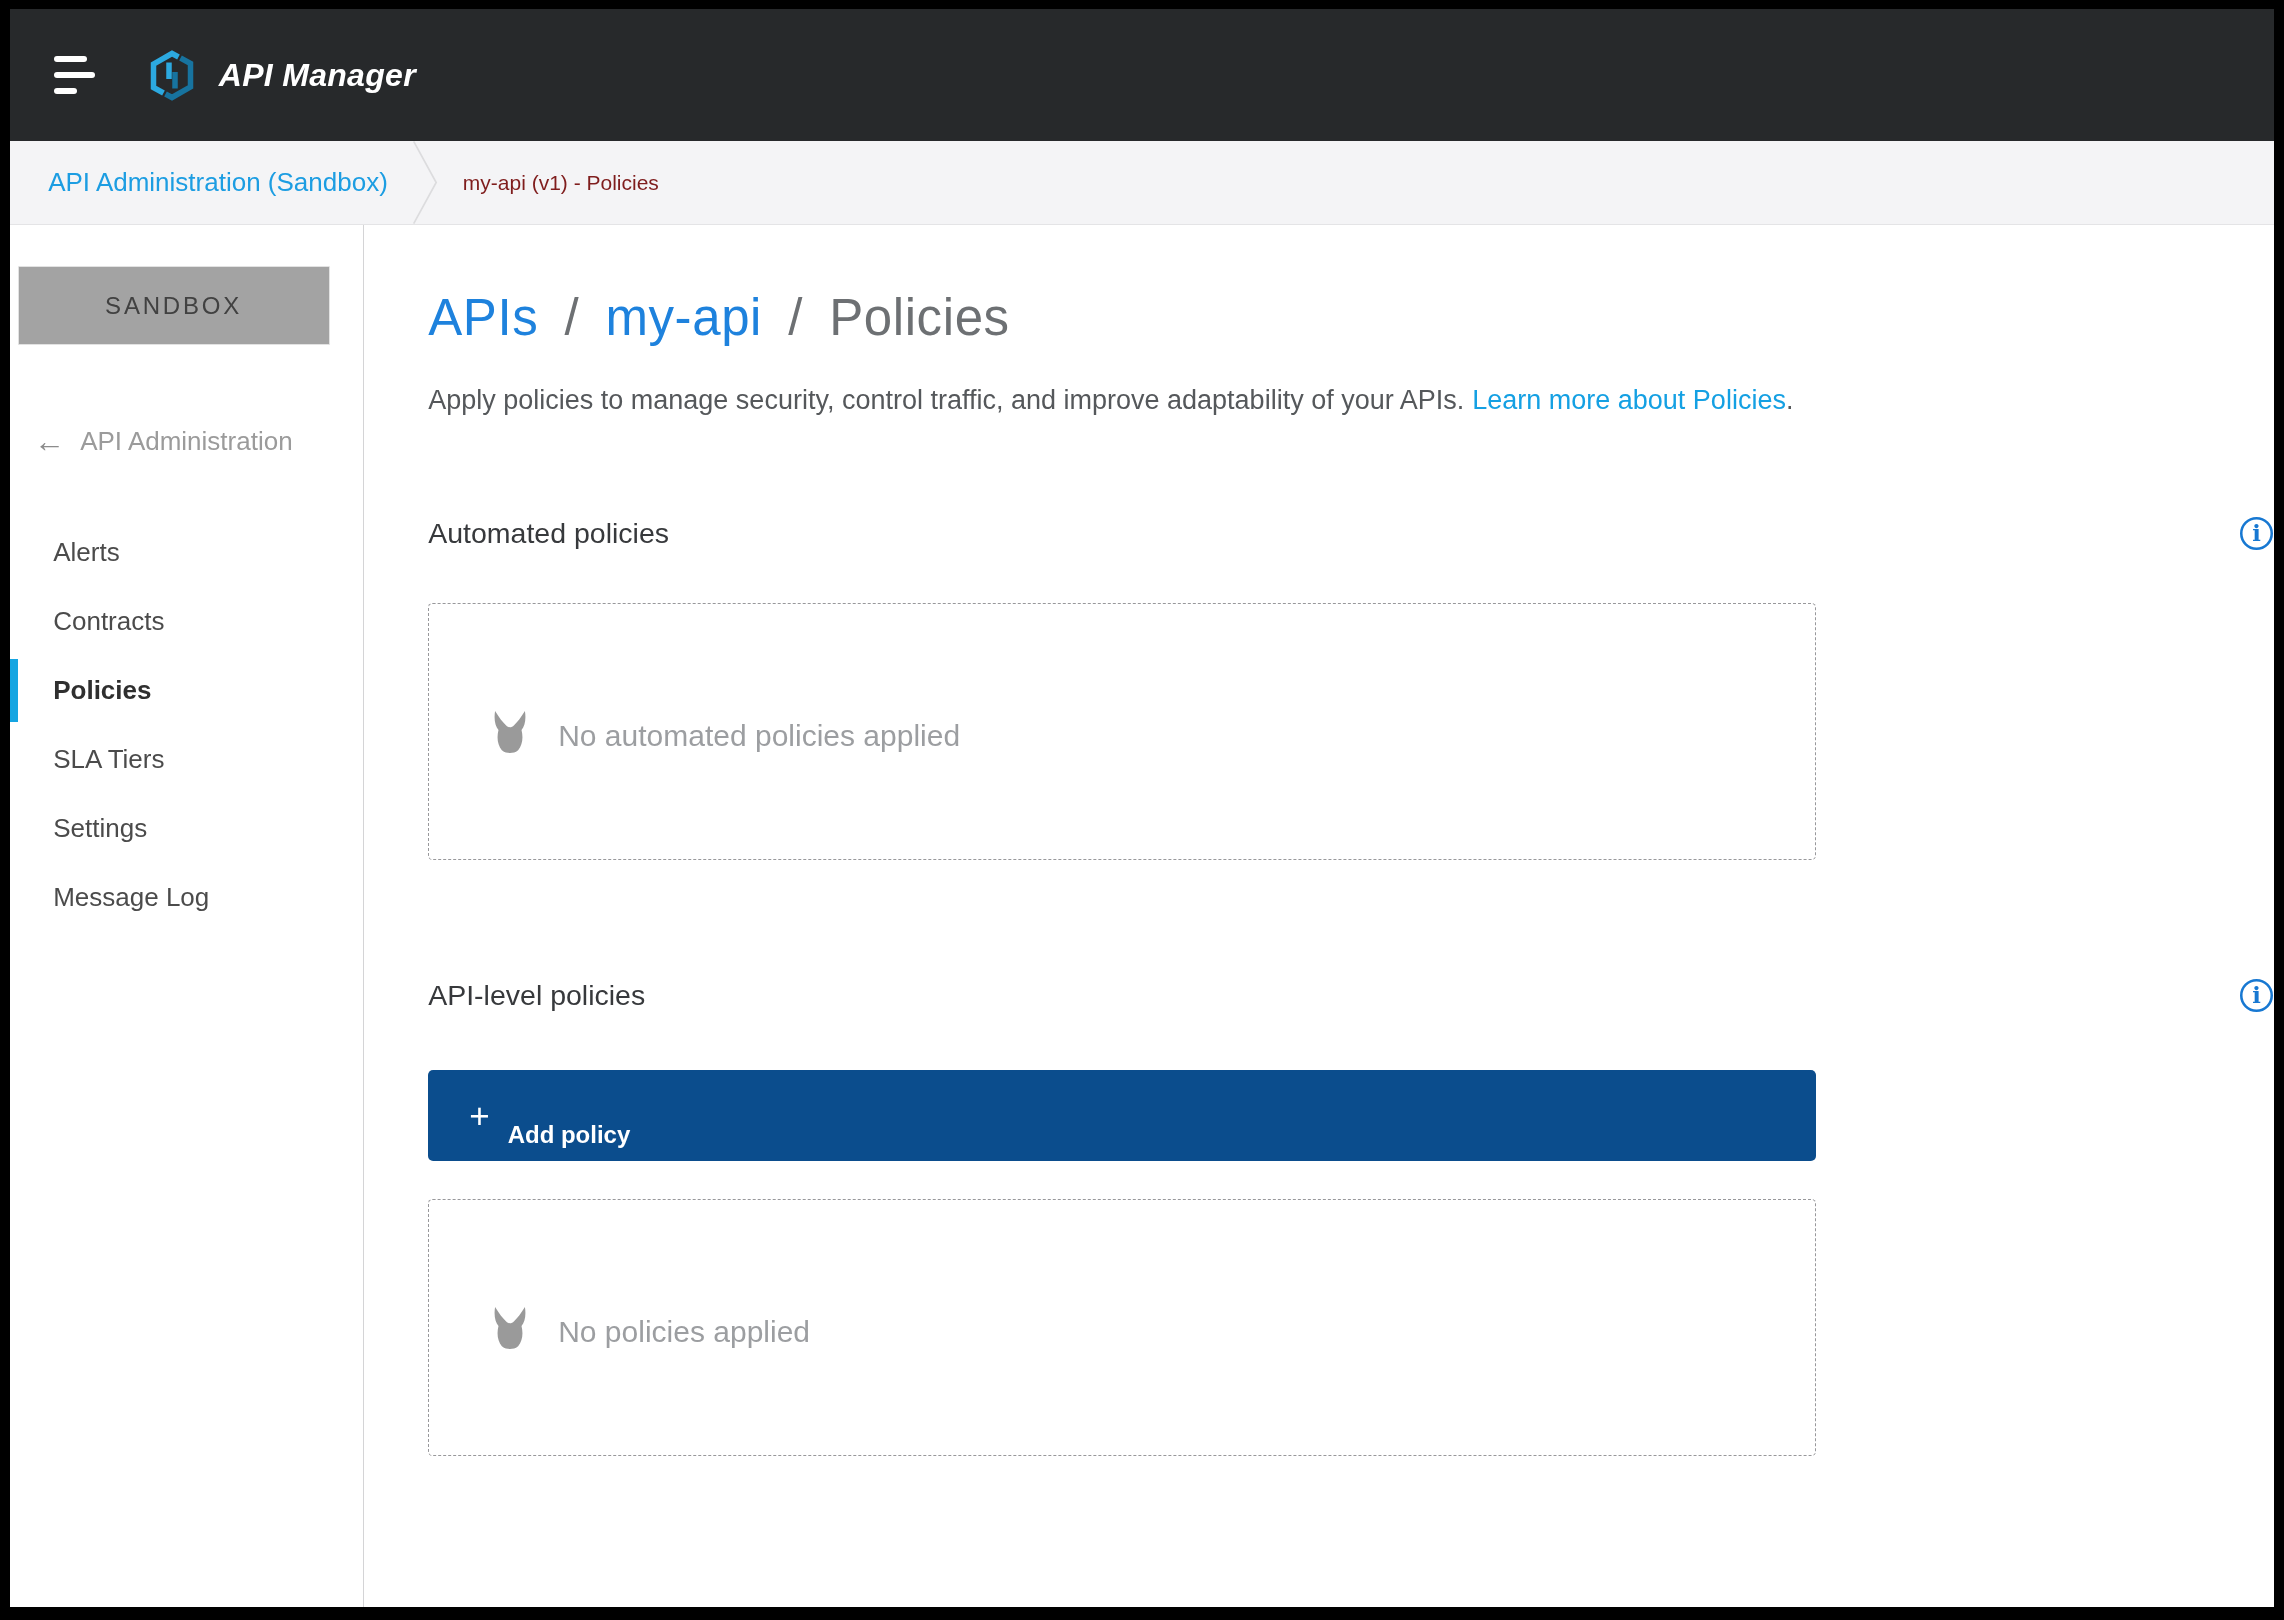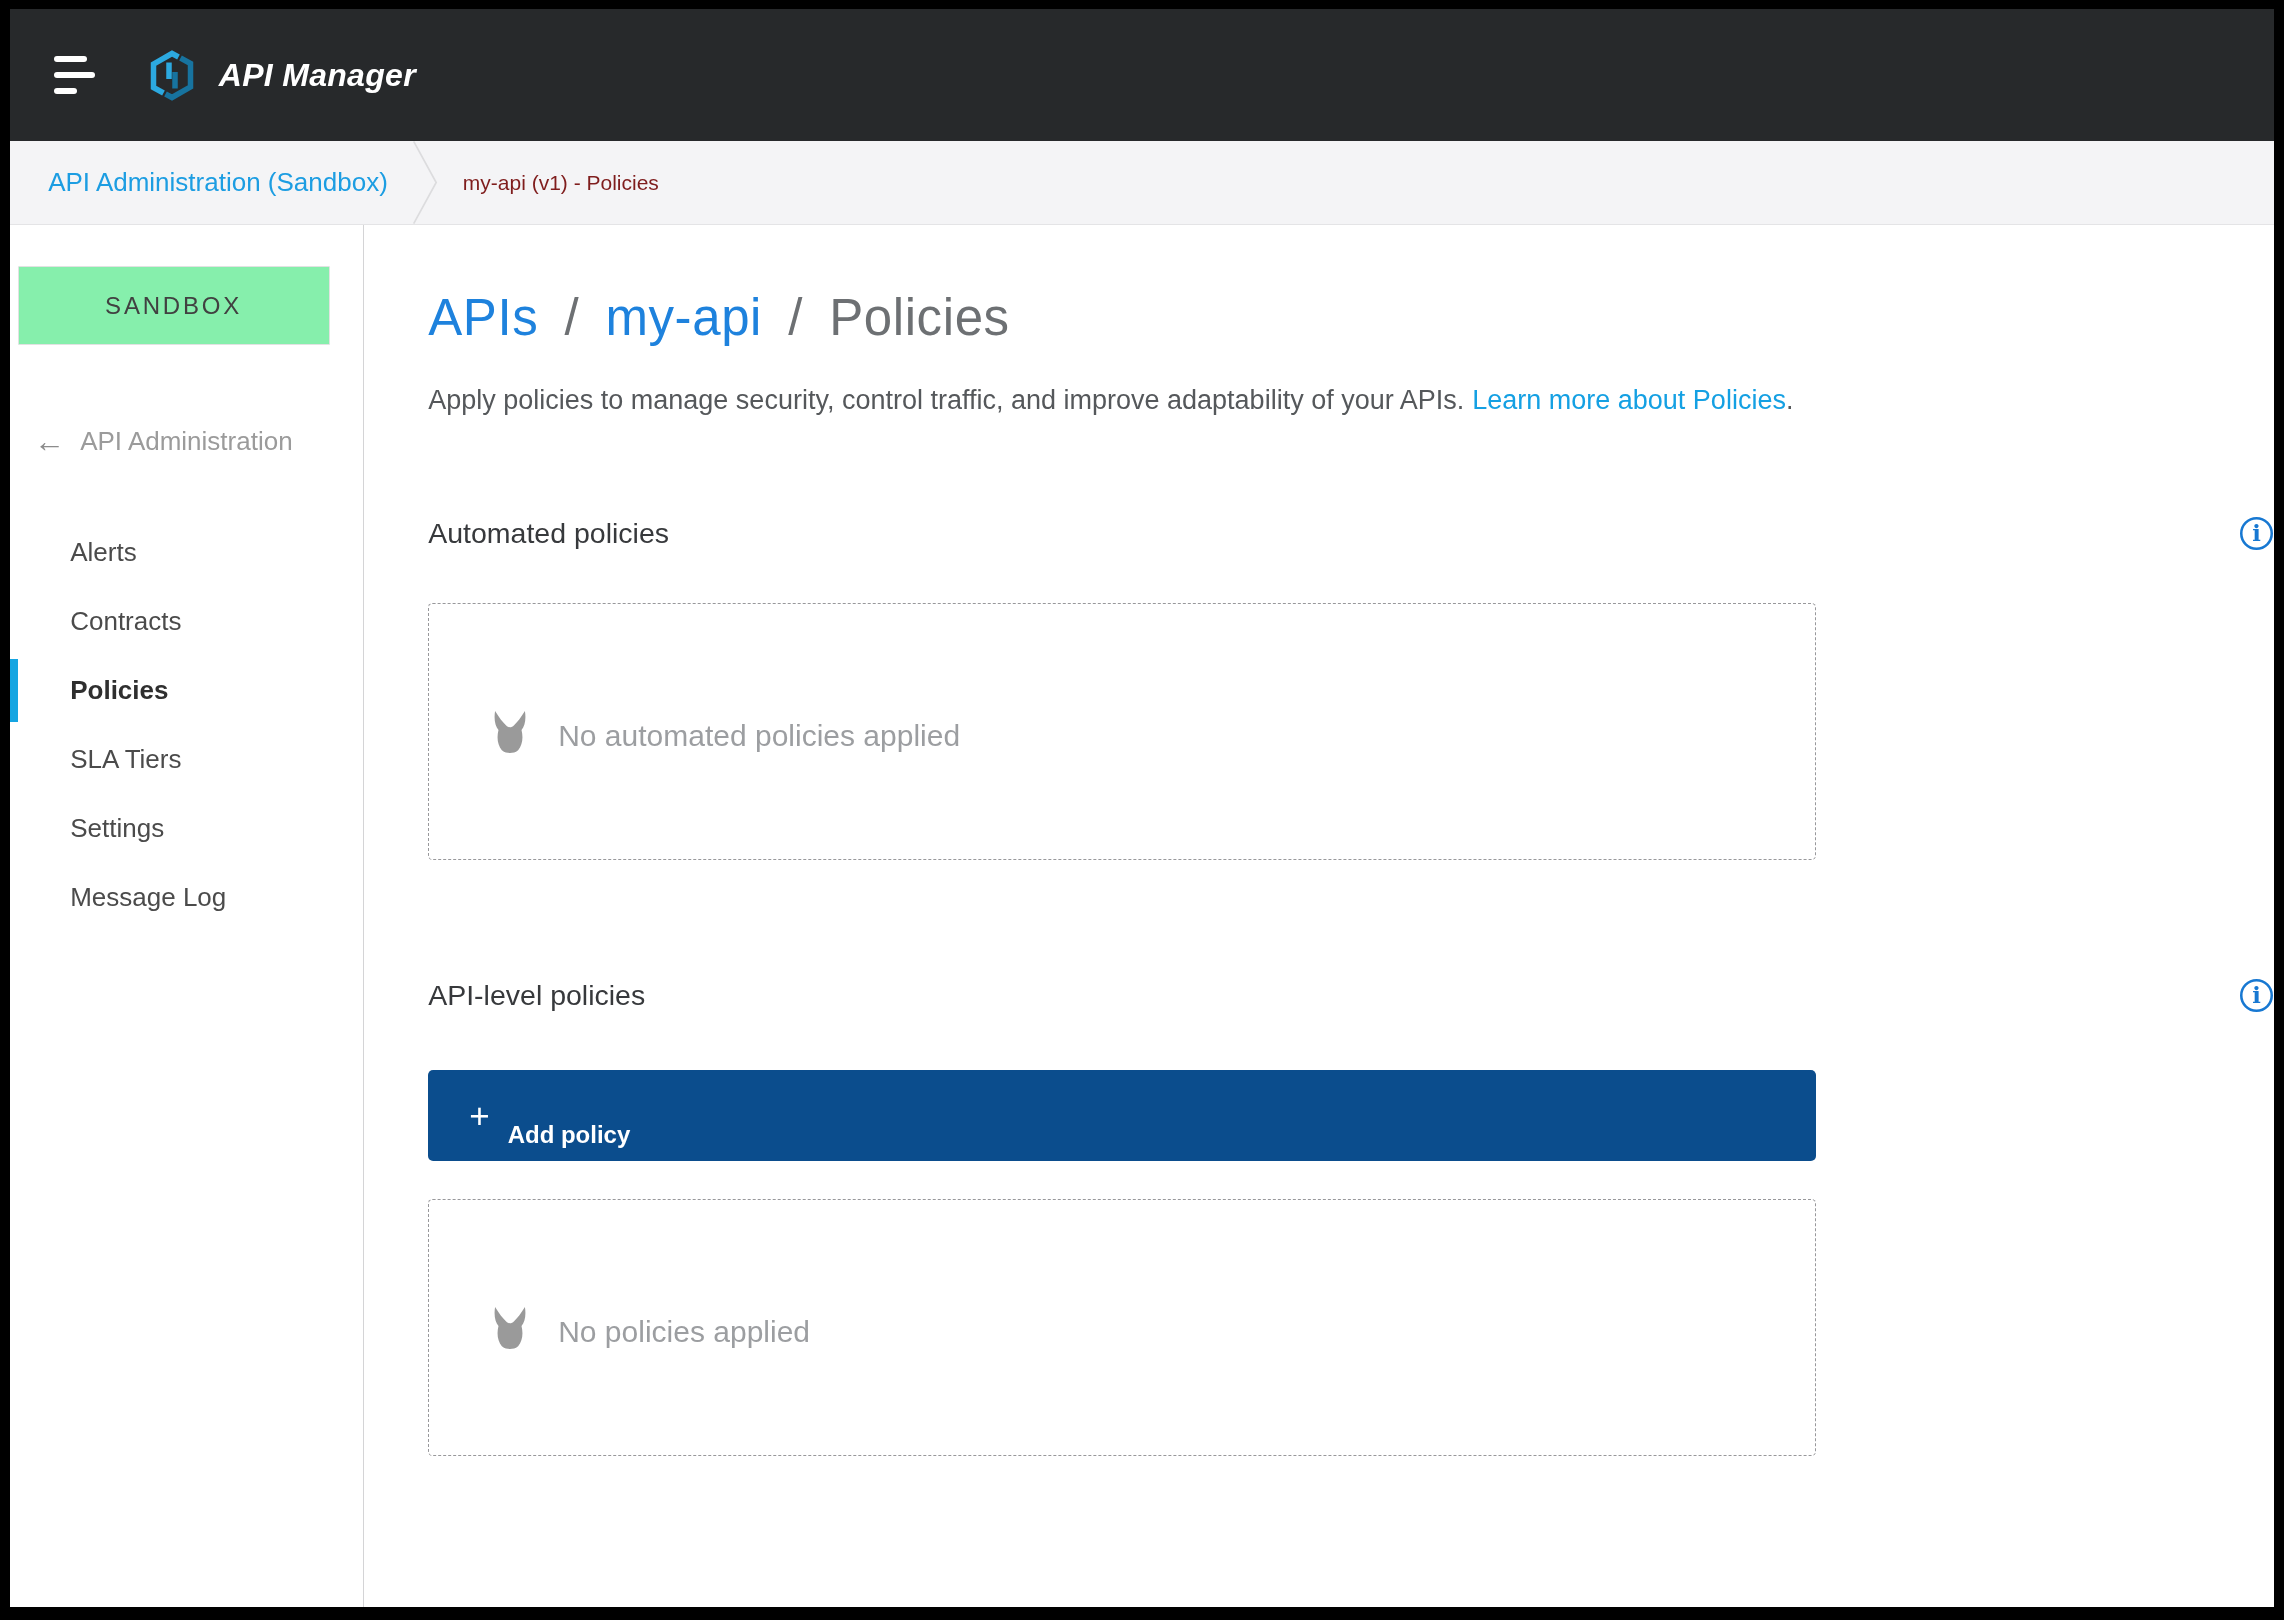--- a/index.html
+++ b/index.html
@@ -22,26 +22,26 @@
   .logo{margin-left:52px;width:50px;height:53px;flex:none;}
   .app-title{margin-left:21.6px;color:#fff;font-size:32px;font-weight:bold;letter-spacing:0.3px;font-style:italic;}
   
   .breadcrumb-bar{height:83px;background:#f4f4f6;border-bottom:1.7px solid #e4e4e6;display:flex;align-items:center;flex:none;}
   .crumb-link{margin-left:38px;font-size:26px;color:#1c9de2;text-decoration:none;cursor:pointer;}
   .crumb-sep{height:83px;margin-left:24px;flex:none;}
   .crumb-current{margin-left:24px;font-size:21px;color:#7f1d1d;}
   
   .body{flex:1;display:flex;min-height:0;}
   .sidebar{width:354px;flex:none;border-right:1.7px solid #d4d4d6;padding-top:41px;box-sizing:border-box;position:relative;background:#fff;}
-  .env-button{display:block;margin-left:7.4px;width:312px;height:79px;background:#86efac;border:1.1px solid #e2e2e2;border-radius:1.1px;color:#414141;font-size:24px;letter-spacing:2.8px;text-align:center;cursor:pointer;font-family:"Liberation Sans",sans-serif;}
+  .env-button{display:block;margin-left:7.4px;width:312px;height:79px;background:#a3a3a3;border:1.1px solid #e2e2e2;border-radius:1.1px;color:#414141;font-size:24px;letter-spacing:2.8px;text-align:center;cursor:pointer;font-family:"Liberation Sans",sans-serif;}
   .back-row{margin:81px 0 0 24px;display:flex;align-items:center;gap:15px;cursor:pointer;}
   .back-arrow{color:#8c8c8c;font-size:31px;line-height:1;}
   .back-label{color:#9b9b9b;font-size:26px;}
   .menu{margin-top:61px;}
-  .menu-item{position:relative;height:69px;display:flex;align-items:center;padding-left:60px;font-size:26px;color:#4b4b4b;cursor:pointer;}
+  .menu-item{position:relative;height:69px;display:flex;align-items:center;padding-left:43px;font-size:26px;color:#4b4b4b;cursor:pointer;}
   .menu-item.active{font-weight:bold;color:#2f2f2f;}
   .menu-item.active::before{content:"";position:absolute;left:0;top:3.4px;bottom:3.4px;width:7.4px;background:#15a5e2;}
   
   .main{flex:1;padding:63px 0 16px 64px;box-sizing:border-box;background:#fff;}
   .page-title{margin:0;font-size:51px;font-weight:300;color:#6d7073;letter-spacing:0.6px;}
   .page-title .t-link{color:#1e82dd;cursor:pointer;}
   .page-title .t-sep{margin:0 11.4px;color:#6d7073;}
   .desc{margin-top:38px;font-size:27px;color:#55585b;}
   .desc .learn-link{color:#14a0e3;cursor:pointer;margin-left:8px;}
   .section-row{margin-top:100px;display:flex;align-items:center;gap:21.6px;justify-content:space-between;}

